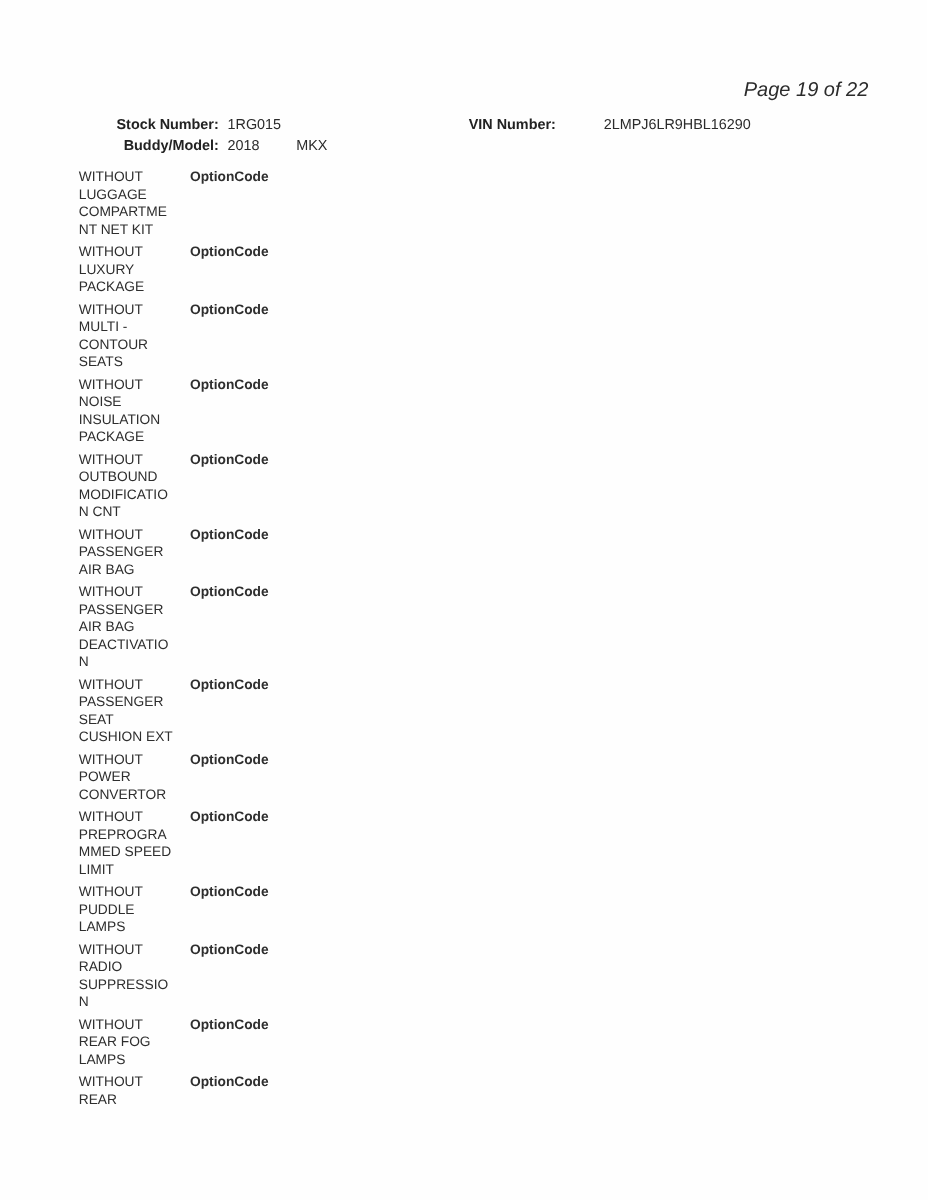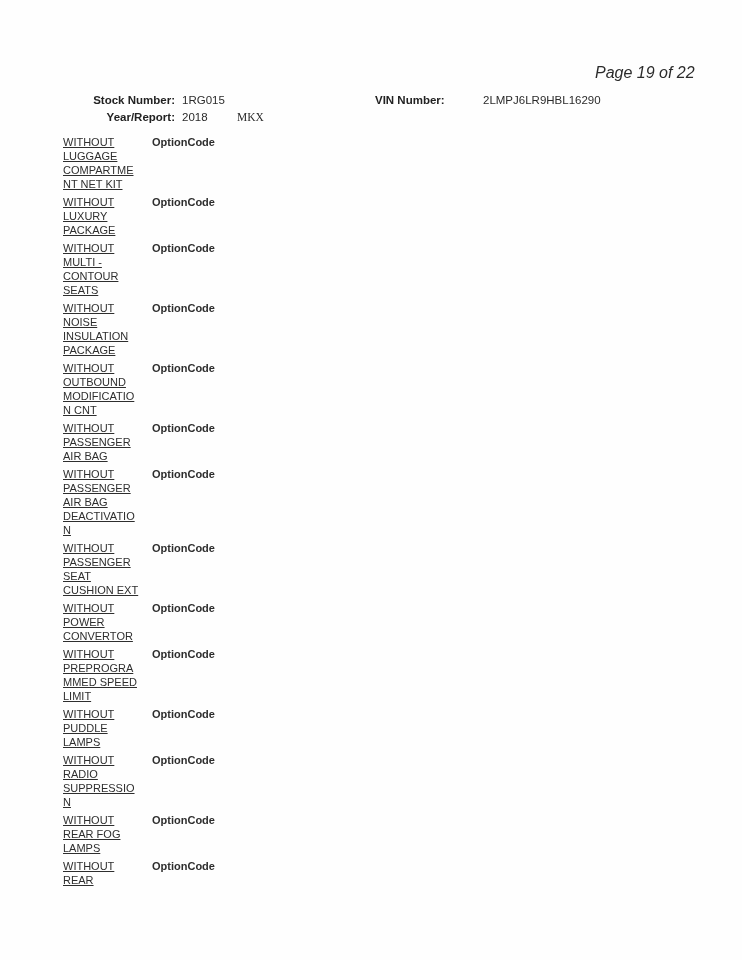--- a/index.html
+++ b/index.html
@@ -48,39 +48,38 @@
     font-size: 11.5px;
     color: #2b2b2b;
     white-space: nowrap;
   }
   .row-stock { top: 94px; }
   .row-year  { top: 111px; }
   .stock-value { left: 182px; }
   .vin-label   { left: 375px; }
   .vin-value   { left: 455px; margin-left: 28px; }
   .year-value  { left: 182px; }
-  .model-value { left: 237px; font-family: Liberation Serif, serif; }
+  .model-value { left: 237px; }
   .options {
     position: absolute;
     left: 63px;
     top: 135px;
     width: 420px;
   }
   .opt-row {
     display: flex;
     align-items: flex-start;
     margin-bottom: 4px;
   }
   .opt-label {
     width: 89px;
     font-size: 11px;
     line-height: 14px;
     white-space: pre-line;
     color: #2e2e2e;
-    text-decoration: underline;
   }
   .opt-code {
     font-size: 11px;
     line-height: 14px;
     color: #2e2e2e;
     white-space: nowrap;
     font-weight: bold;
   }
 </style>
 </head>
@@ -89,21 +88,21 @@
 <div class="page">
 
   <div class="page-num">Page 19 of 22</div>
 
   <div class="meta-label right-align row-stock">Stock Number:</div>
   <div class="meta-value stock-value row-stock">1RG015</div>
 
   <div class="meta-label vin-label row-stock">VIN Number:</div>
   <div class="meta-value vin-value row-stock">2LMPJ6LR9HBL16290</div>
 
-  <div class="meta-label right-align row-year">Year/Report:</div>
+  <div class="meta-label right-align row-year">Buddy/Model:</div>
   <div class="meta-value year-value row-year">2018</div>
   <div class="meta-value model-value row-year">MKX</div>
 
   <div class="options">
     <div class="opt-row">
       <div class="opt-label">WITHOUT
 LUGGAGE
 COMPARTME
 NT NET KIT</div>
       <div class="opt-code">OptionCode</div>

